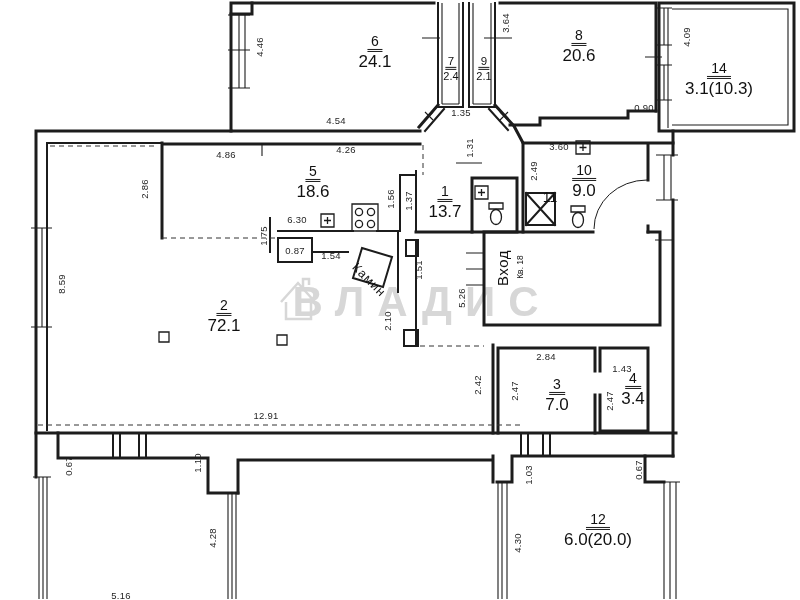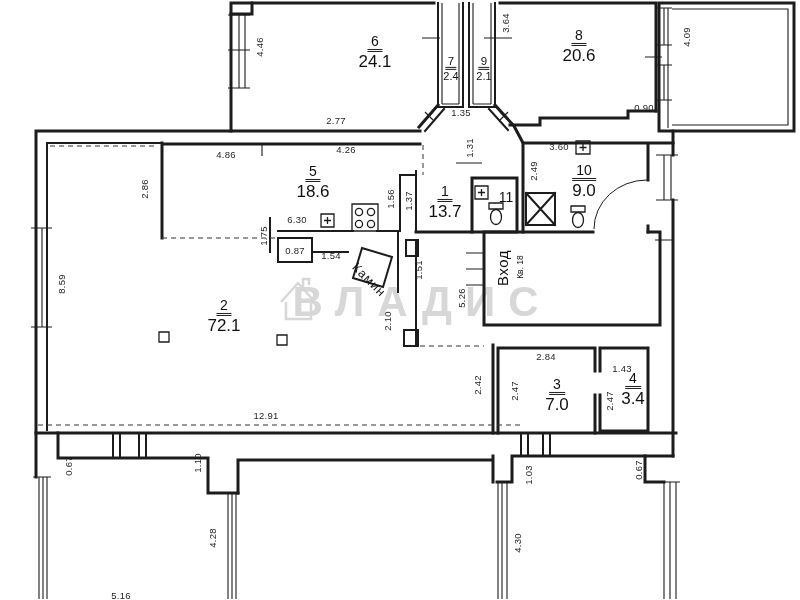--- a/index.html
+++ b/index.html
@@ -10,21 +10,21 @@
   .labels{z-index:3;}
   .dim{position:absolute;transform:translate(-50%,-50%);font-size:9.5px;color:#1f1f1f;
        white-space:nowrap;letter-spacing:.2px;}
   .dim.v{transform:translate(-50%,-50%) rotate(-90deg);}
   .room{position:absolute;transform:translate(-50%,-50%);text-align:center;color:#111;}
   .room .rn{display:inline-block;font-size:14px;line-height:1.05;border-bottom:3px double #1c1c1c;
             padding:0 4px;}
   .room .ra{font-size:17px;line-height:1.2;white-space:nowrap;}
   .room.small .rn{font-size:11.5px;border-bottom-width:3px;padding:0 2px;}
   .room.small .ra{font-size:11px;}
-  .plain{position:absolute;transform:translate(-50%,-50%);font-size:14px;color:#111;}
+  .plain{position:absolute;transform:translate(-50%,-50%);font-size:14px;color:#111;margin-left:44px;}
   .vtext{position:absolute;transform:translate(-50%,-50%) rotate(-90deg);color:#111;white-space:nowrap;}
   .entr{font-size:15px;letter-spacing:.5px;}
   .apt{font-size:8.5px;}
   .fire{position:absolute;transform:translate(-50%,-50%) rotate(45deg);font-size:12.5px;color:#111;
         white-space:nowrap;letter-spacing:1px;}
   .wm{position:absolute;z-index:1;transform:translate(-50%,-50%);font-size:42px;font-weight:bold;
       color:#d7d7d7;letter-spacing:13px;white-space:nowrap;}
 </style>
 </head>
 <body>
@@ -133,33 +133,35 @@
       <path d="M50,146 H157 M162,238 H278 M423,145 V175 M420,346 H484 M38,425 H520"></path>
     </g>
   </svg>
 
   <div class="layer labels">
 
     <div class="room" style="left:375px;top:52px"><div class="rn">6</div><div class="ra">24.1</div></div>
     <div class="room small" style="left:451px;top:67px"><div class="rn">7</div><div class="ra">2.4</div></div>
     <div class="room small" style="left:484px;top:67px"><div class="rn">9</div><div class="ra">2.1</div></div>
     <div class="room" style="left:579px;top:46px"><div class="rn">8</div><div class="ra">20.6</div></div>
+    <div class="room" style="left:719px;top:79px"><div class="rn">14</div><div class="ra">3.1(10.3)</div></div>
     <div class="room" style="left:313px;top:182px"><div class="rn">5</div><div class="ra">18.6</div></div>
     <div class="room" style="left:445px;top:202px"><div class="rn">1</div><div class="ra">13.7</div></div>
     <div class="plain" style="left:506px;top:197px">11</div>
     <div class="room" style="left:584px;top:181px"><div class="rn">10</div><div class="ra">9.0</div></div>
     <div class="room" style="left:224px;top:316px"><div class="rn">2</div><div class="ra">72.1</div></div>
     <div class="room" style="left:557px;top:395px"><div class="rn">3</div><div class="ra">7.0</div></div>
     <div class="room" style="left:633px;top:389px"><div class="rn">4</div><div class="ra">3.4</div></div>
+    <div class="room" style="left:598px;top:530px"><div class="rn">12</div><div class="ra">6.0(20.0)</div></div>
 
     <div class="vtext entr" style="left:502px;top:268px">Вход</div>
     <div class="vtext apt" style="left:520px;top:267px">Кв. 18</div>
     <div class="fire" style="left:369px;top:280px">Камин</div>
 
-    <span class="dim" style="left:336px;top:120px">2.77</span>
+    <span class="dim" style="left:336px;top:120px">4.54</span>
     <span class="dim" style="left:461px;top:112px">1.35</span>
     <span class="dim" style="left:644px;top:107px">0.90</span>
     <span class="dim" style="left:226px;top:154px">4.86</span>
     <span class="dim" style="left:346px;top:149px">4.26</span>
     <span class="dim" style="left:297px;top:219px">6.30</span>
     <span class="dim" style="left:295px;top:250px">0.87</span>
     <span class="dim" style="left:331px;top:255px">1.54</span>
     <span class="dim" style="left:559px;top:146px">3.60</span>
     <span class="dim" style="left:266px;top:415px">12.91</span>
     <span class="dim" style="left:546px;top:356px">2.84</span>

